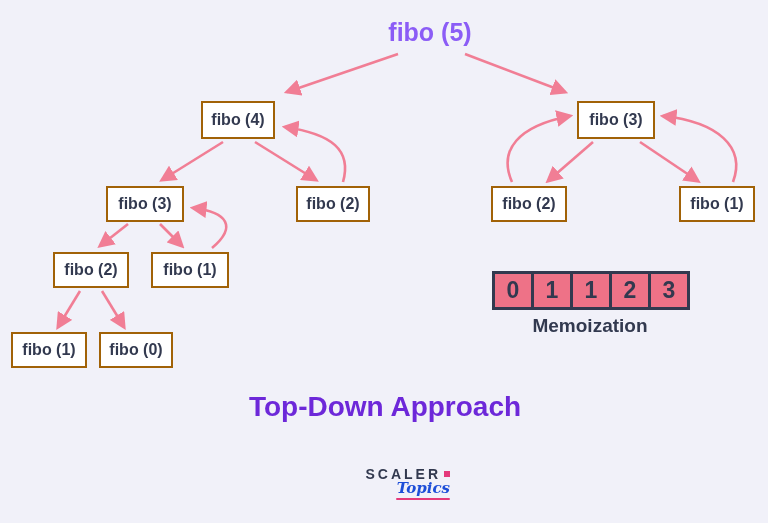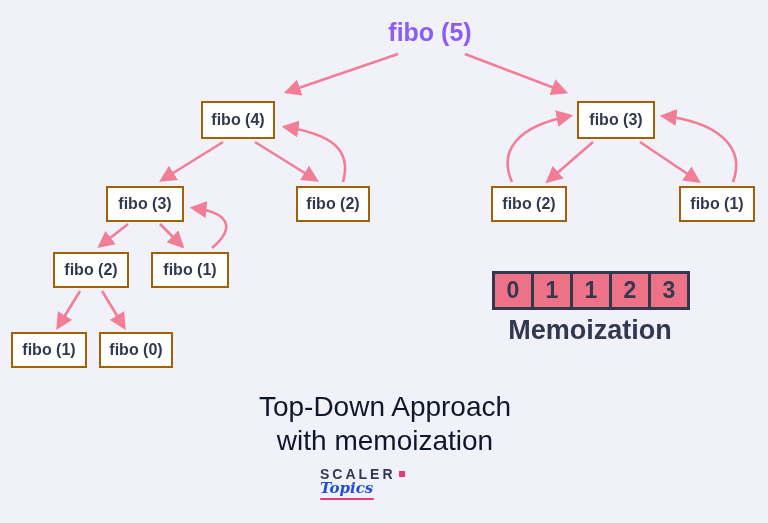--- a/index.html
+++ b/index.html
@@ -76,45 +76,45 @@
     box-sizing: content-box;
   }
   .memo-cell + .memo-cell { margin-left: -3px; }
 
   .memo-label {
     position: absolute;
     left: 465px;
     top: 315px;
     width: 250px;
     text-align: center;
-    font-size: 27px;
+    font-size: 19px;
     font-weight: bold;
     color: #32394F;
   }
 
   .caption {
     position: absolute;
     left: 170px;
     top: 390px;
     width: 430px;
     text-align: center;
     font-size: 28px;
-    font-weight: normal;
+    font-weight: bold;
     line-height: 1.2;
-    color: #0f172a;
+    color: #6d28d9;
   }
 
   .logo {
     position: absolute;
     left: 320px;
     top: 466px;
     width: 130px;
     display: flex;
     flex-direction: column;
-    align-items: flex-start;
+    align-items: flex-end;
   }
   .logo-brand {
     font-size: 14px;
     font-weight: bold;
     letter-spacing: 3px;
     color: #32394F;
     display: flex;
     align-items: center;
   }
   .logo-square {
@@ -187,21 +187,20 @@
     <div class="memo-cell">1</div>
     <div class="memo-cell">1</div>
     <div class="memo-cell">2</div>
     <div class="memo-cell">3</div>
   </div>
 
   <div class="memo-label">Memoization</div>
 
   <div class="caption">
     <div>Top-Down Approach</div>
-    <div>with memoization</div>
   </div>
 
   <div class="logo">
     <div class="logo-brand">
       <span>SCALER</span>
       <span class="logo-square"></span>
     </div>
     <div class="logo-sub">Topics</div>
     <div class="logo-swash"></div>
   </div>

